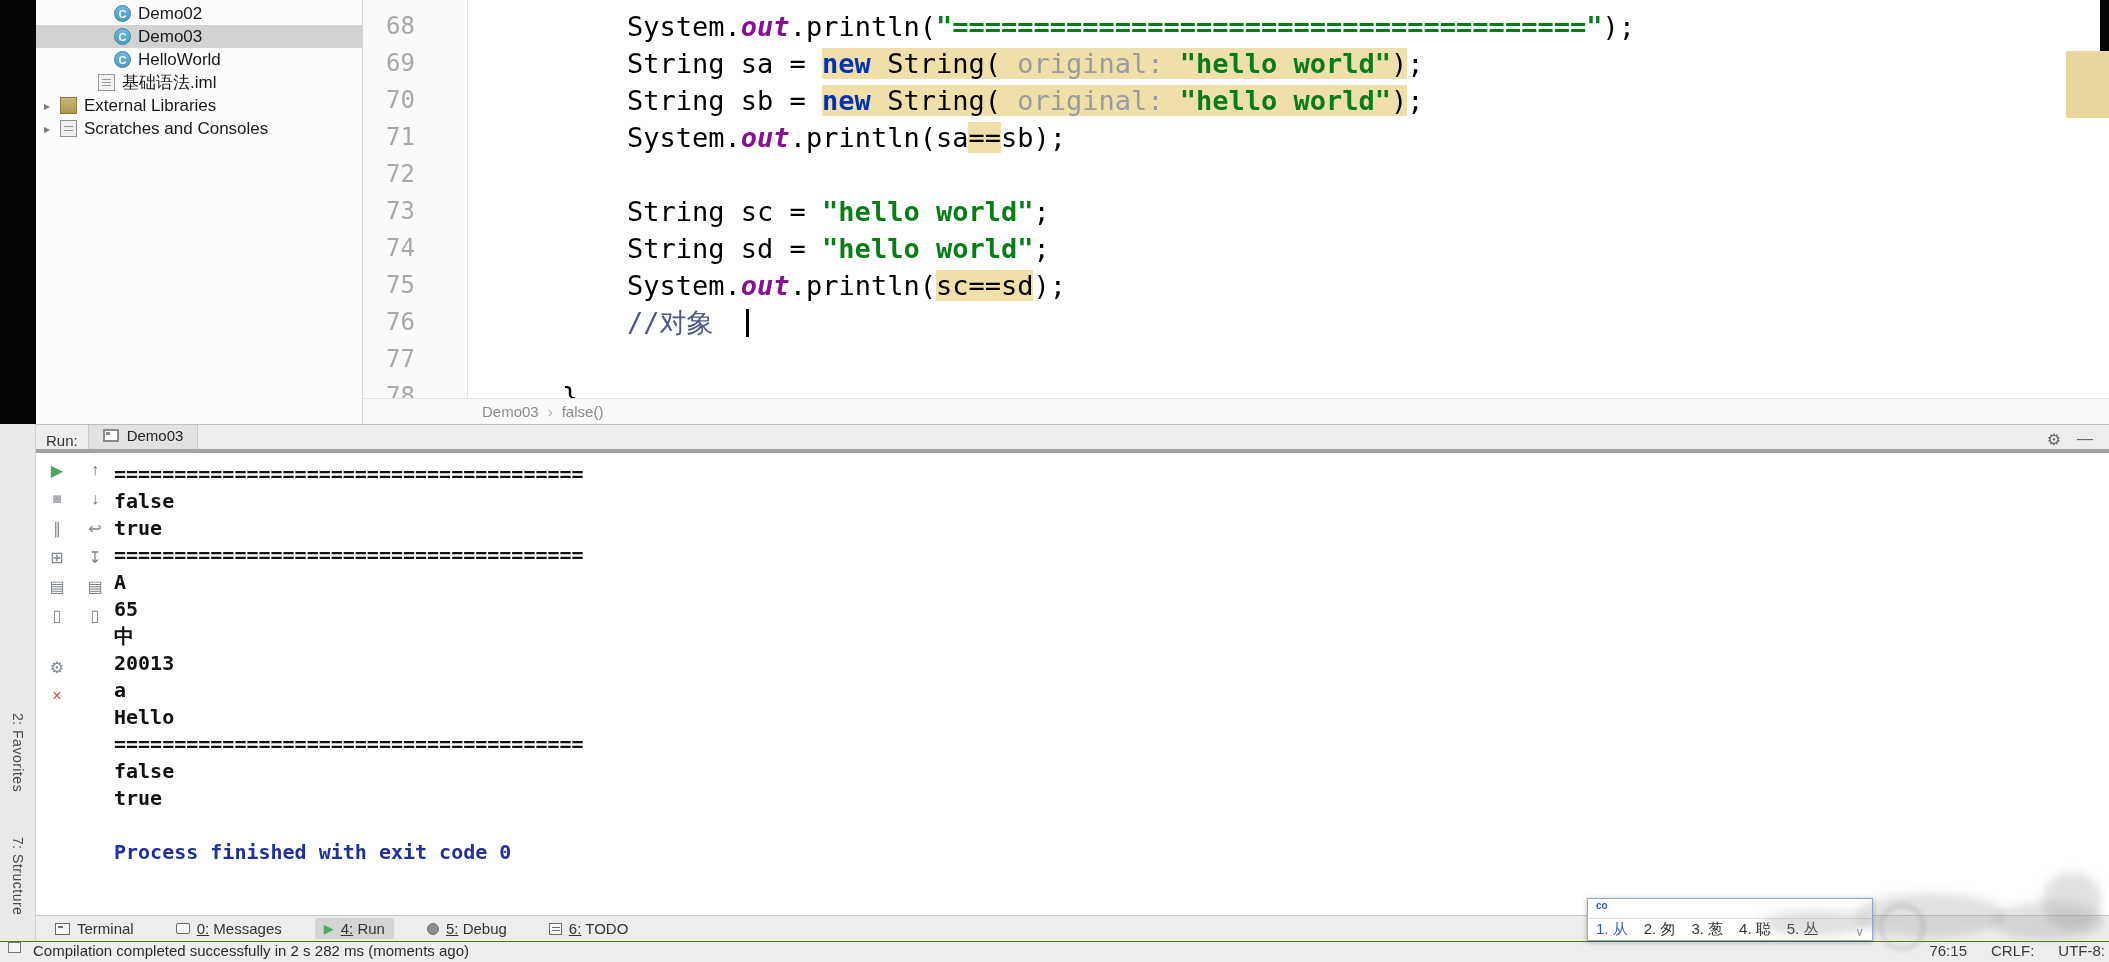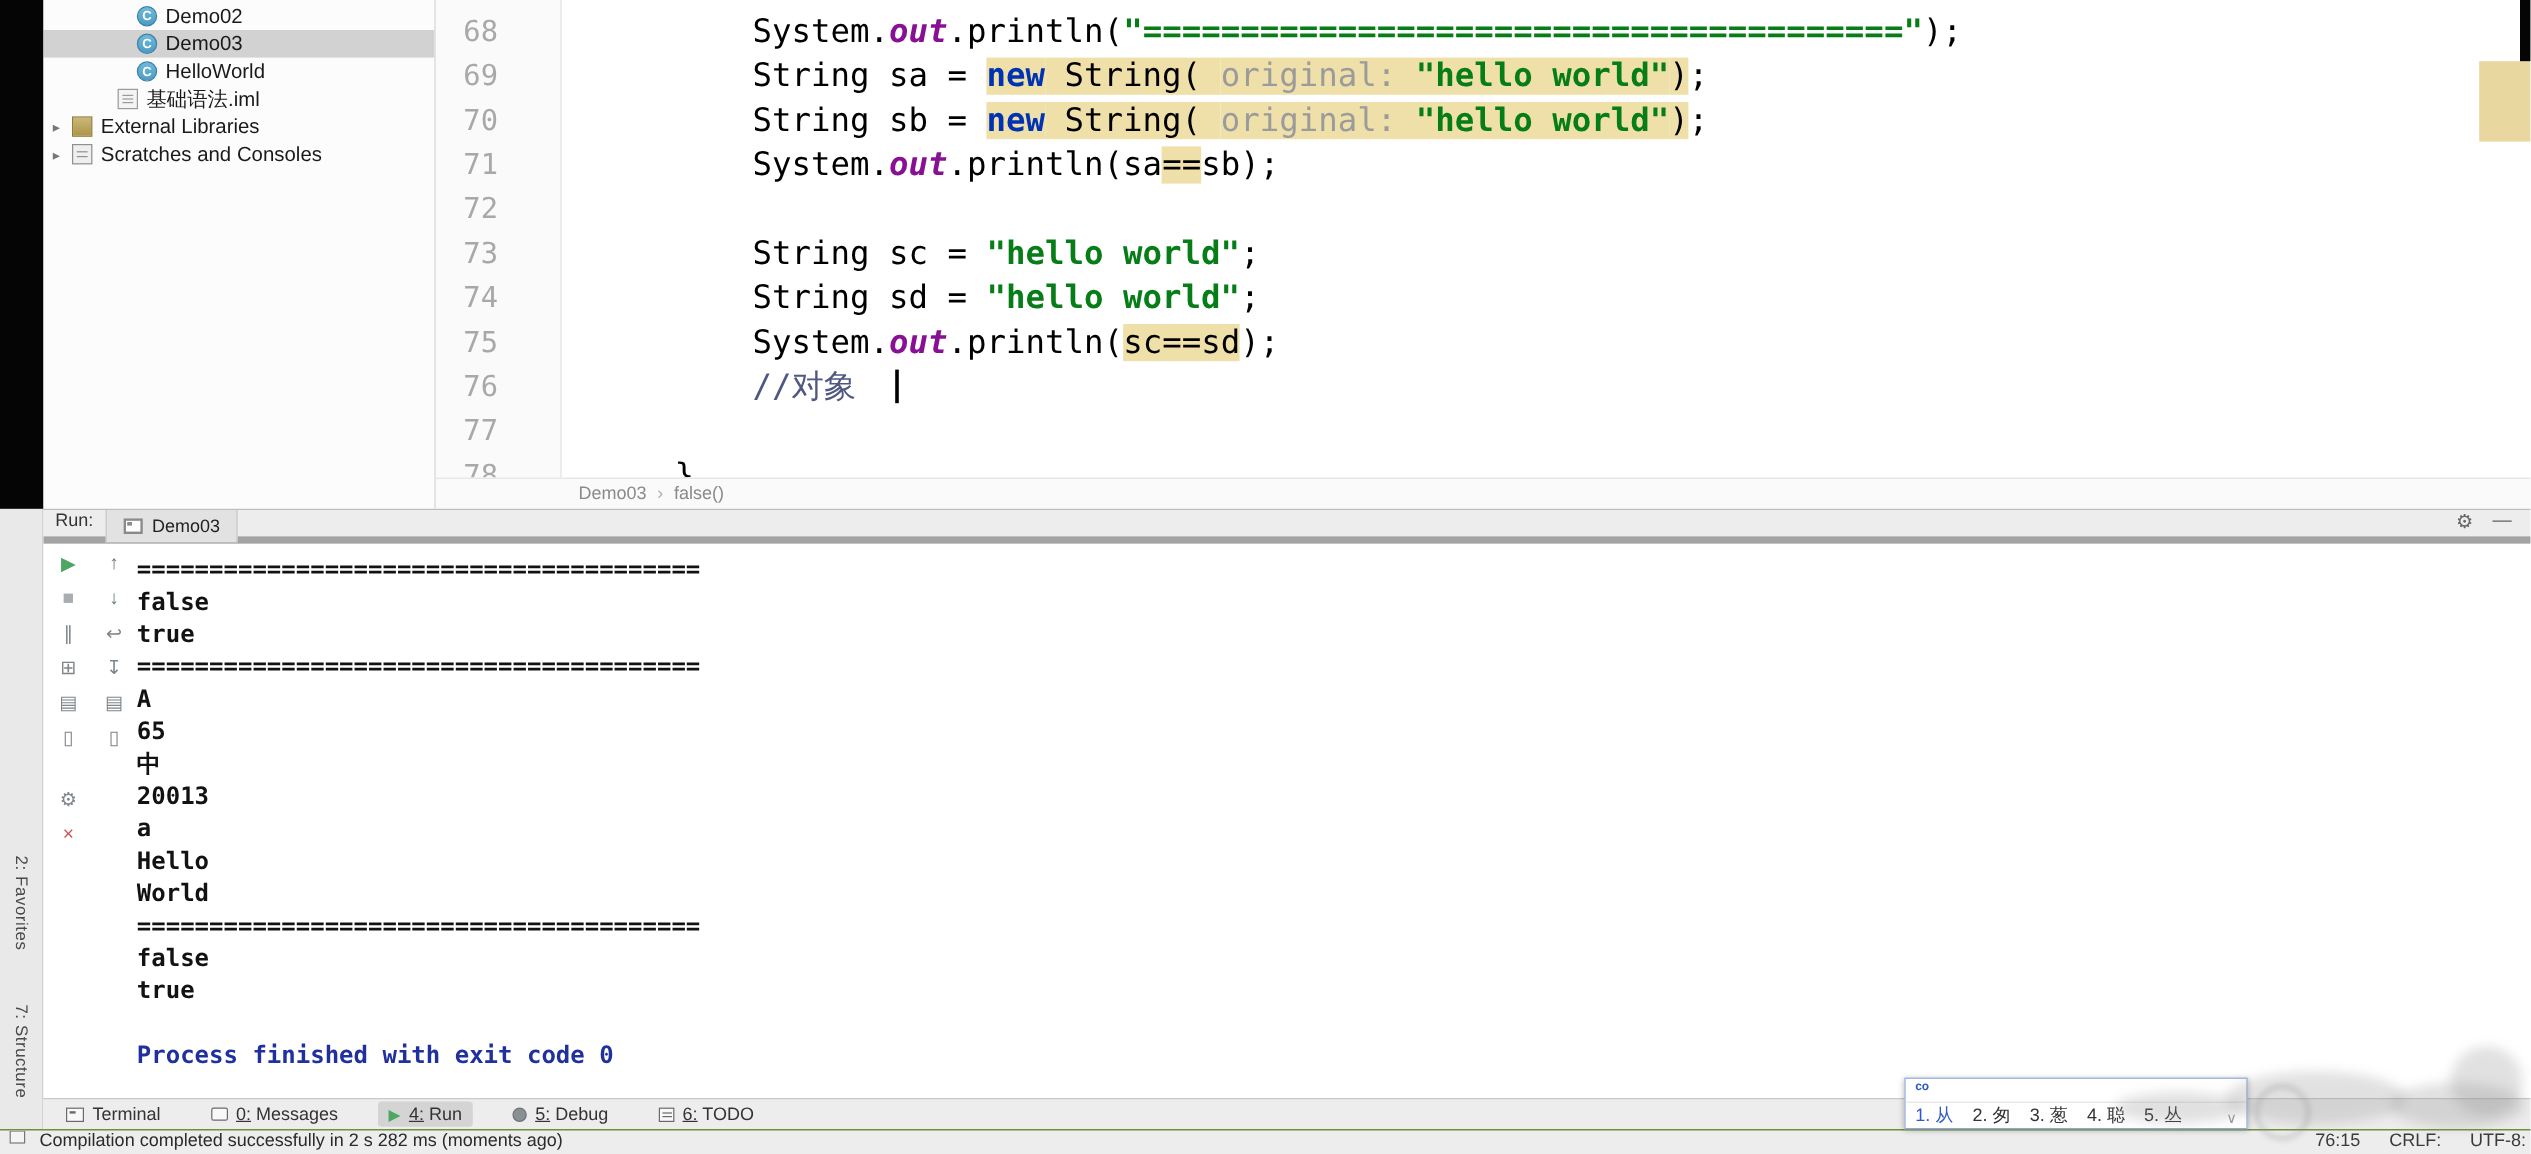--- a/index.html
+++ b/index.html
@@ -44,21 +44,21 @@
   .icon-scratches{background:#EFEFEF;border:1px solid #909090;position:relative}
   .icon-scratches:after{content:"";position:absolute;left:3px;top:5px;width:9px;height:1px;background:#909090;box-shadow:0 4px 0 #909090}
 
   
   .left-stripe{position:absolute;left:0;top:0;width:36px;height:962px;background:#E9E9E9;border-right:1px solid #D2D2D2;z-index:5}
   .black-top{position:absolute;left:0;top:0;width:36px;height:424px;background:#050505}
   .stripe-label{position:absolute;left:0;width:36px;display:flex;align-items:center;justify-content:center;color:#4A4A4A;font-size:14px;writing-mode:vertical-rl;letter-spacing:.5px;cursor:default}
 
   
   .run-panel{position:absolute;left:36px;top:424px;right:0;height:491px;background:#fff;border-top:1px solid #BEBEBE;z-index:4;overflow:hidden}
-  .run-header{height:28px;background:#EDEDED;border-bottom:6px solid #a3a3a3;display:flex;align-items:flex-start;padding-left:10px}
+  .run-header{height:28px;background:#EDEDED;border-bottom:4px solid #a3a3a3;display:flex;align-items:flex-end;padding-left:10px}
   .run-label{font-size:15px;color:#333;margin-right:10px}
   .run-tab{display:flex;align-items:center;gap:8px;background:#E2E2E2;height:27px;padding:0 14px;border-left:1px solid #C9C9C9;border-right:1px solid #C9C9C9;font-size:15px;color:#222}
   .tab-console-icon{width:16px;height:13px;border:2px solid #8A8A8A;background:#FDFDFD;display:inline-block;position:relative}
   .tab-console-icon:after{content:"";position:absolute;left:1px;top:1px;width:4px;height:3px;background:#8A8A8A}
   .header-right{margin-left:auto;display:flex;gap:16px;padding-right:16px}
   .hdr-icon{font-size:16px;color:#666;cursor:default}
   .run-toolbar{position:absolute;top:34px;width:30px;display:flex;flex-direction:column;align-items:center;gap:7px}
   .tb-icon{width:24px;height:22px;display:flex;align-items:center;justify-content:center;font-size:16px;color:#7F868C;cursor:default}
   .tb-gap{width:1px}
   .console{position:absolute;left:78px;top:34px;right:10px;bottom:0;overflow:hidden;padding-top:2px}
@@ -207,21 +207,20 @@
         <div class="console-line">=======================================</div>
         <div class="console-line">false</div>
         <div class="console-line">true</div>
         <div class="console-line">=======================================</div>
         <div class="console-line">A</div>
         <div class="console-line">65</div>
         <div class="console-line">中</div>
         <div class="console-line">20013</div>
         <div class="console-line">a</div>
         <div class="console-line">Hello</div>
-        <div class="console-line">World</div>
         <div class="console-line">=======================================</div>
         <div class="console-line">false</div>
         <div class="console-line">true</div>
         <div class="console-line"> </div>
         <div class="console-line sys">Process finished with exit code 0</div>
       </div>
   </div>
 
   <div class="bottom-tabs">
       <div class="btab">

